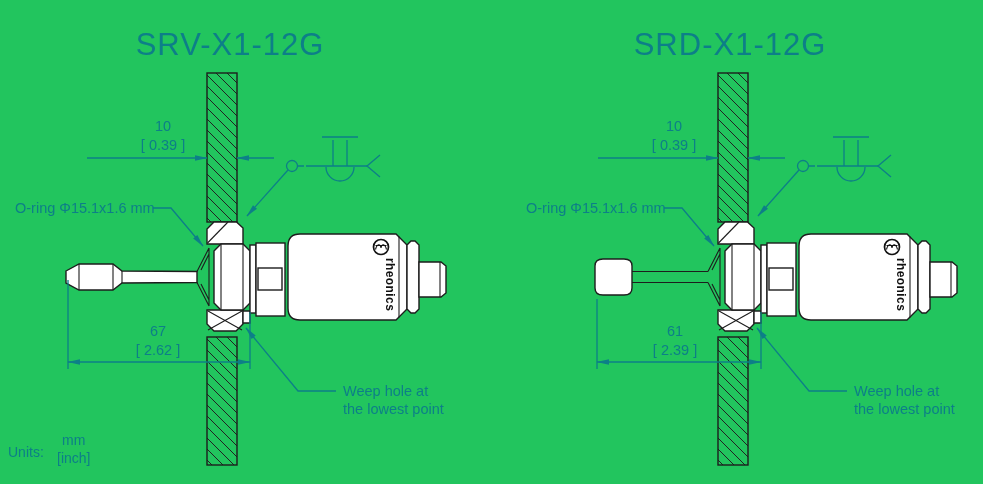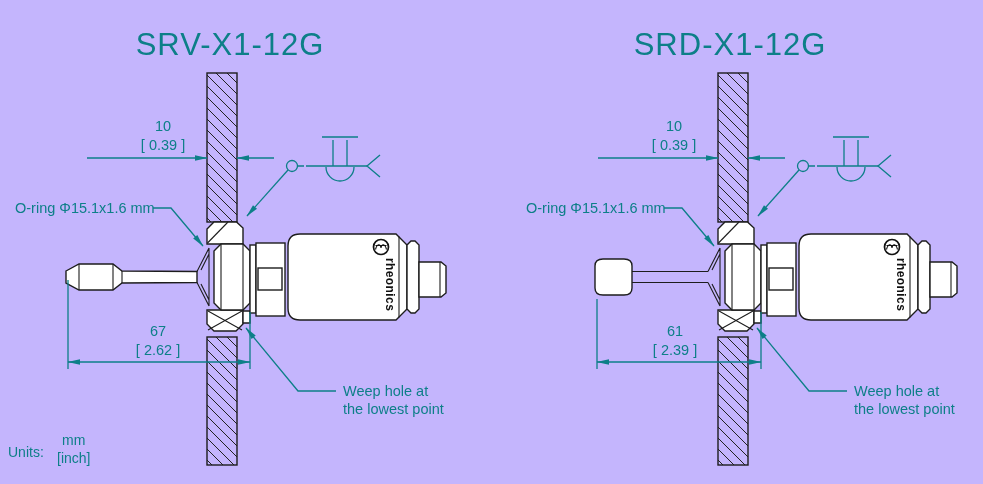--- a/index.html
+++ b/index.html
@@ -1,16 +1,16 @@
 <!DOCTYPE html>
 <html><head>
 <meta charset="utf-8">
 <style>
   html,body{margin:0;padding:0;background:#ffffff;}
-  .stage{width:983px;height:484px;position:relative;background:#c4b5fd;overflow:hidden;}
+  .stage{width:983px;height:484px;position:relative;background:#22c55e;overflow:hidden;}
   svg{display:block;}
   text{font-family:"Liberation Sans","DejaVu Sans",sans-serif;fill:#0D7F88;}
   .title-text{font-size:31px;letter-spacing:1px;}
   .dim-text{font-size:14.5px;text-anchor:middle;}
   .label-text{font-size:14.5px;}
   .units-text{font-size:14px;}
   .logo-text{font-size:12px;font-weight:bold;fill:#111;letter-spacing:.4px;}
   .part{fill:#ffffff;stroke:#1d1d1d;stroke-width:1.4;stroke-linejoin:miter;}
   .partline{fill:none;stroke:#1d1d1d;stroke-width:1.1;}
   .teal{fill:none;stroke:#0D7F88;stroke-width:1.3;}

